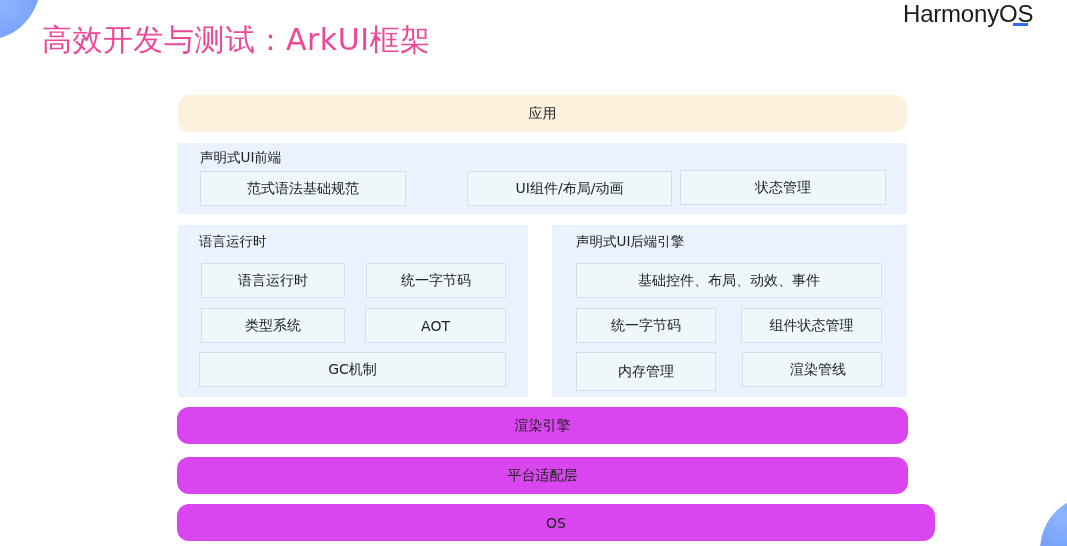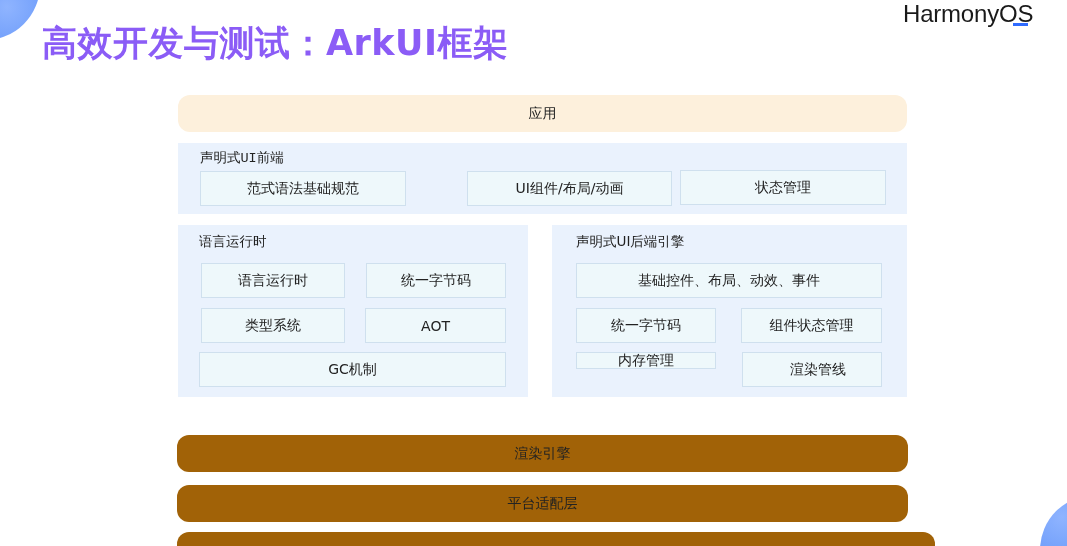--- a/index.html
+++ b/index.html
@@ -10,33 +10,33 @@
       position: absolute; left: -70px; top: -70px; width: 110px; height: 110px; border-radius: 50%;
       background: radial-gradient(circle at 70% 70%, #8fb4ff 0%, #5b8ff7 60%, #3f78f2 100%);
     }
     .deco-bottom-right {
       position: absolute; left: 1040px; top: 495px; width: 110px; height: 110px; border-radius: 50%;
       background: radial-gradient(circle at 20% 20%, #8fb4ff 0%, #5b8ff7 55%, #3f78f2 100%);
     }
 
     .page-title {
       position: absolute; left: 42px; top: 20px;
-      font-size: 35px; font-weight: bold; color: #8b5cf6; letter-spacing: 0.5px;
+      font-size: 30px; font-weight: normal; color: #ec4899; letter-spacing: 0.5px;
     }
     .brand {
       position: absolute; left: 903px; top: 0px; font-family: "Liberation Sans", sans-serif;
       font-size: 24px; color: #1a1a1a; letter-spacing: -0.2px;
     }
     .brand-underline {
       position: absolute; left: 1013px; top: 23px; width: 15px; height: 3px; background: #2f6bff;
     }
 
     .layer { position: absolute; display: flex; align-items: center; justify-content: center; font-size: 14px; color: #222; border-radius: 12px; }
     .layer-app { left: 178px; top: 95px; width: 729px; height: 37px; background: #fdf0dc; }
-    .layer-gray { background: #a16207; margin-top: 28px; }
+    .layer-gray { background: #d946ef; }
     .layer-render { left: 177px; top: 407px; width: 731px; height: 37px; }
     .layer-platform { left: 177px; top: 457px; width: 731px; height: 37px; }
     .layer-os { left: 177px; top: 504px; width: 758px; height: 37px; }
 
     .panel { position: absolute; background: #eaf2fd; }
     .panel-title { position: absolute; font-size: 13.5px; color: #222; }
 
     .cell {
       position: absolute; background: #eef8fb; border: 1px solid #cfe0ee;
       display: flex; align-items: center; justify-content: center;
@@ -56,41 +56,41 @@
 <div class="page-title">高效开发与测试：ArkUI框架</div>
 <div class="brand">HarmonyOS</div>
 <div class="brand-underline"></div>
 
 <div>
   <div class="layer layer-app">
     <span>应用</span>
   </div>
 
   <div class="panel frontend">
-    <div class="panel-title" style="left:22px; top:6px;font-family:Liberation Mono, monospace;">声明式UI前端</div>
+    <div class="panel-title" style="left:22px; top:6px;">声明式UI前端</div>
     <div class="cell" style="left:22px; top:28px; width:206px; height:35px;">范式语法基础规范</div>
     <div class="cell" style="left:265px; top:28px; width:205px; height:35px;margin-left:24px;">UI组件/布局/动画</div>
     <div class="cell" style="left:502px; top:27px; width:206px; height:35px;">状态管理</div>
   </div>
 
   <div class="panel runtime">
     <div class="panel-title" style="left:21px; top:8px;">语言运行时</div>
     <div class="cell" style="left:23px; top:38px; width:144px; height:35px;">语言运行时</div>
     <div class="cell" style="left:188px; top:38px; width:140px; height:35px;">统一字节码</div>
     <div class="cell" style="left:23px; top:83px; width:144px; height:35px;">类型系统</div>
     <div class="cell" style="left:187px; top:83px; width:141px; height:35px;">AOT</div>
     <div class="cell" style="left:21px; top:127px; width:307px; height:35px;">GC机制</div>
   </div>
 
   <div class="panel backend">
     <div class="panel-title" style="left:24px; top:8px;">声明式UI后端引擎</div>
     <div class="cell" style="left:24px; top:38px; width:306px; height:35px;">基础控件、布局、动效、事件</div>
     <div class="cell" style="left:24px; top:83px; width:140px; height:35px;">统一字节码</div>
     <div class="cell" style="left:189px; top:83px; width:141px; height:35px;">组件状态管理</div>
-    <div class="cell" style="left:24px; top:127px; width:140px; height:17px;font-family:Liberation Mono, monospace;">内存管理</div>
+    <div class="cell" style="left:24px; top:127px; width:140px; height:39px;font-family:Liberation Mono, monospace;">内存管理</div>
     <div class="cell" style="left:190px; top:127px; width:140px; height:35px;padding-left:12px;">渲染管线</div>
   </div>
 
   <div class="layer layer-gray layer-render">
     <span>渲染引擎</span>
   </div>
   <div class="layer layer-gray layer-platform">
     <span>平台适配层</span>
   </div>
   <div class="layer layer-gray layer-os">

